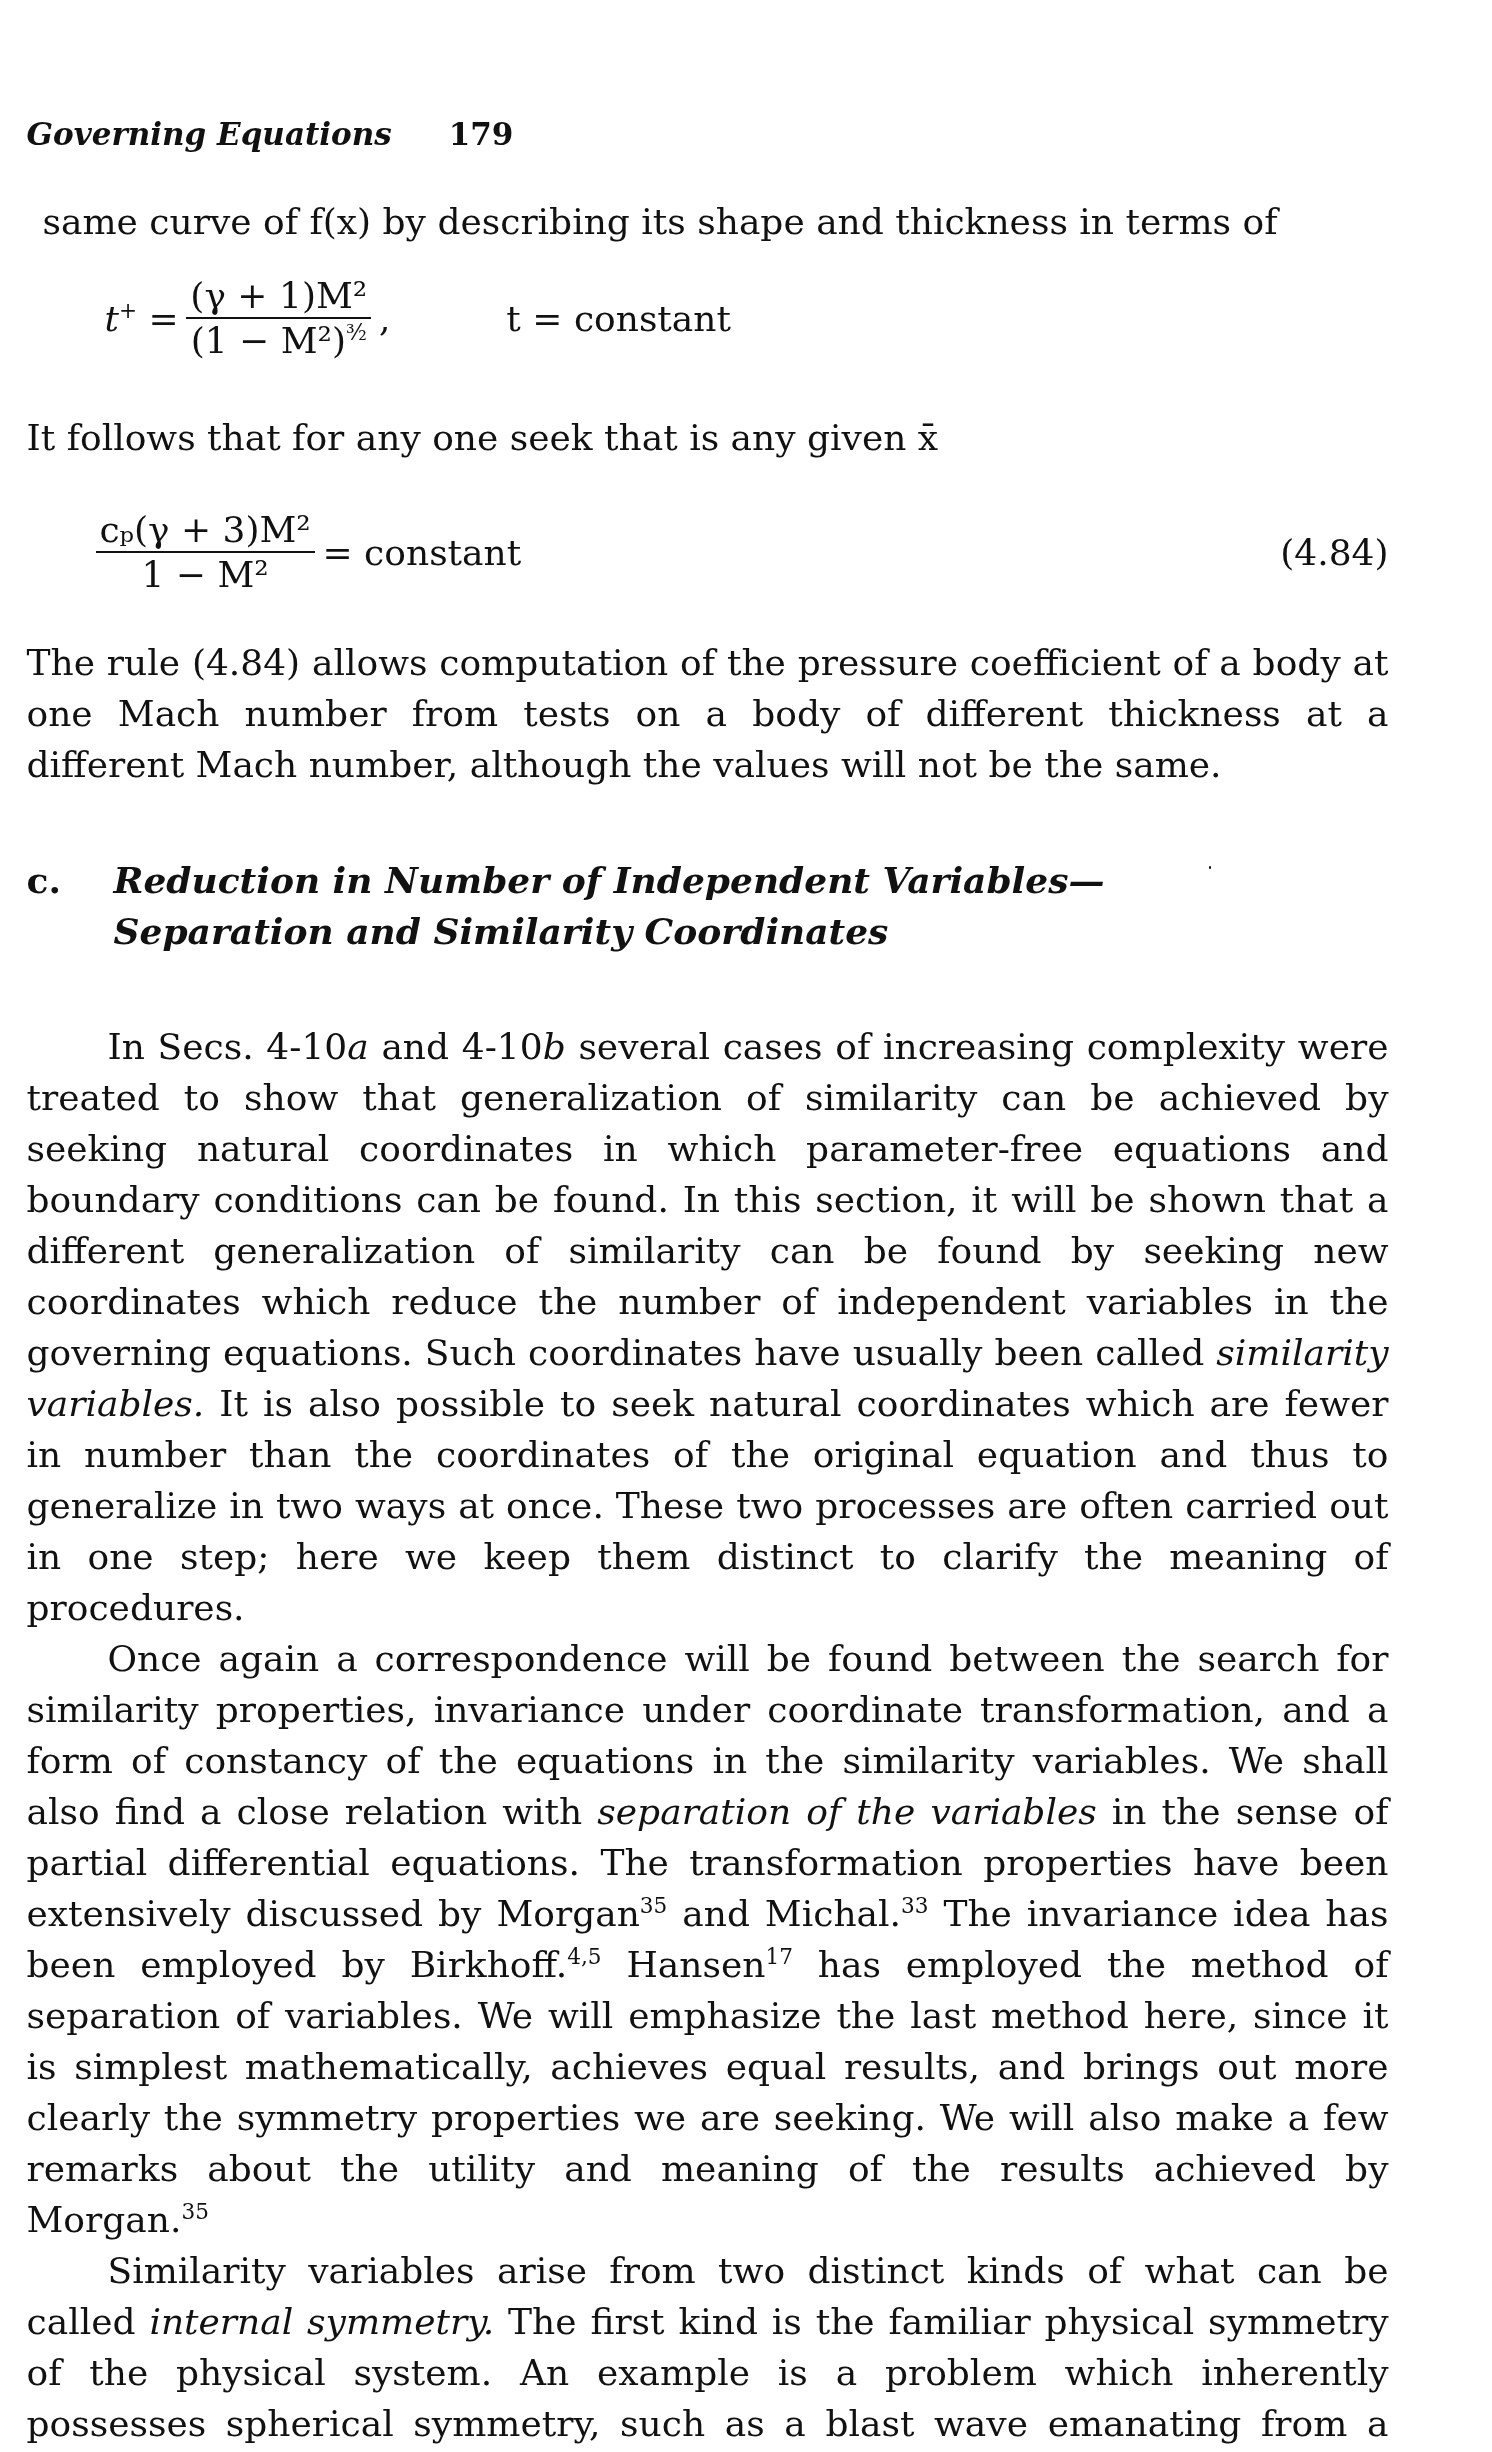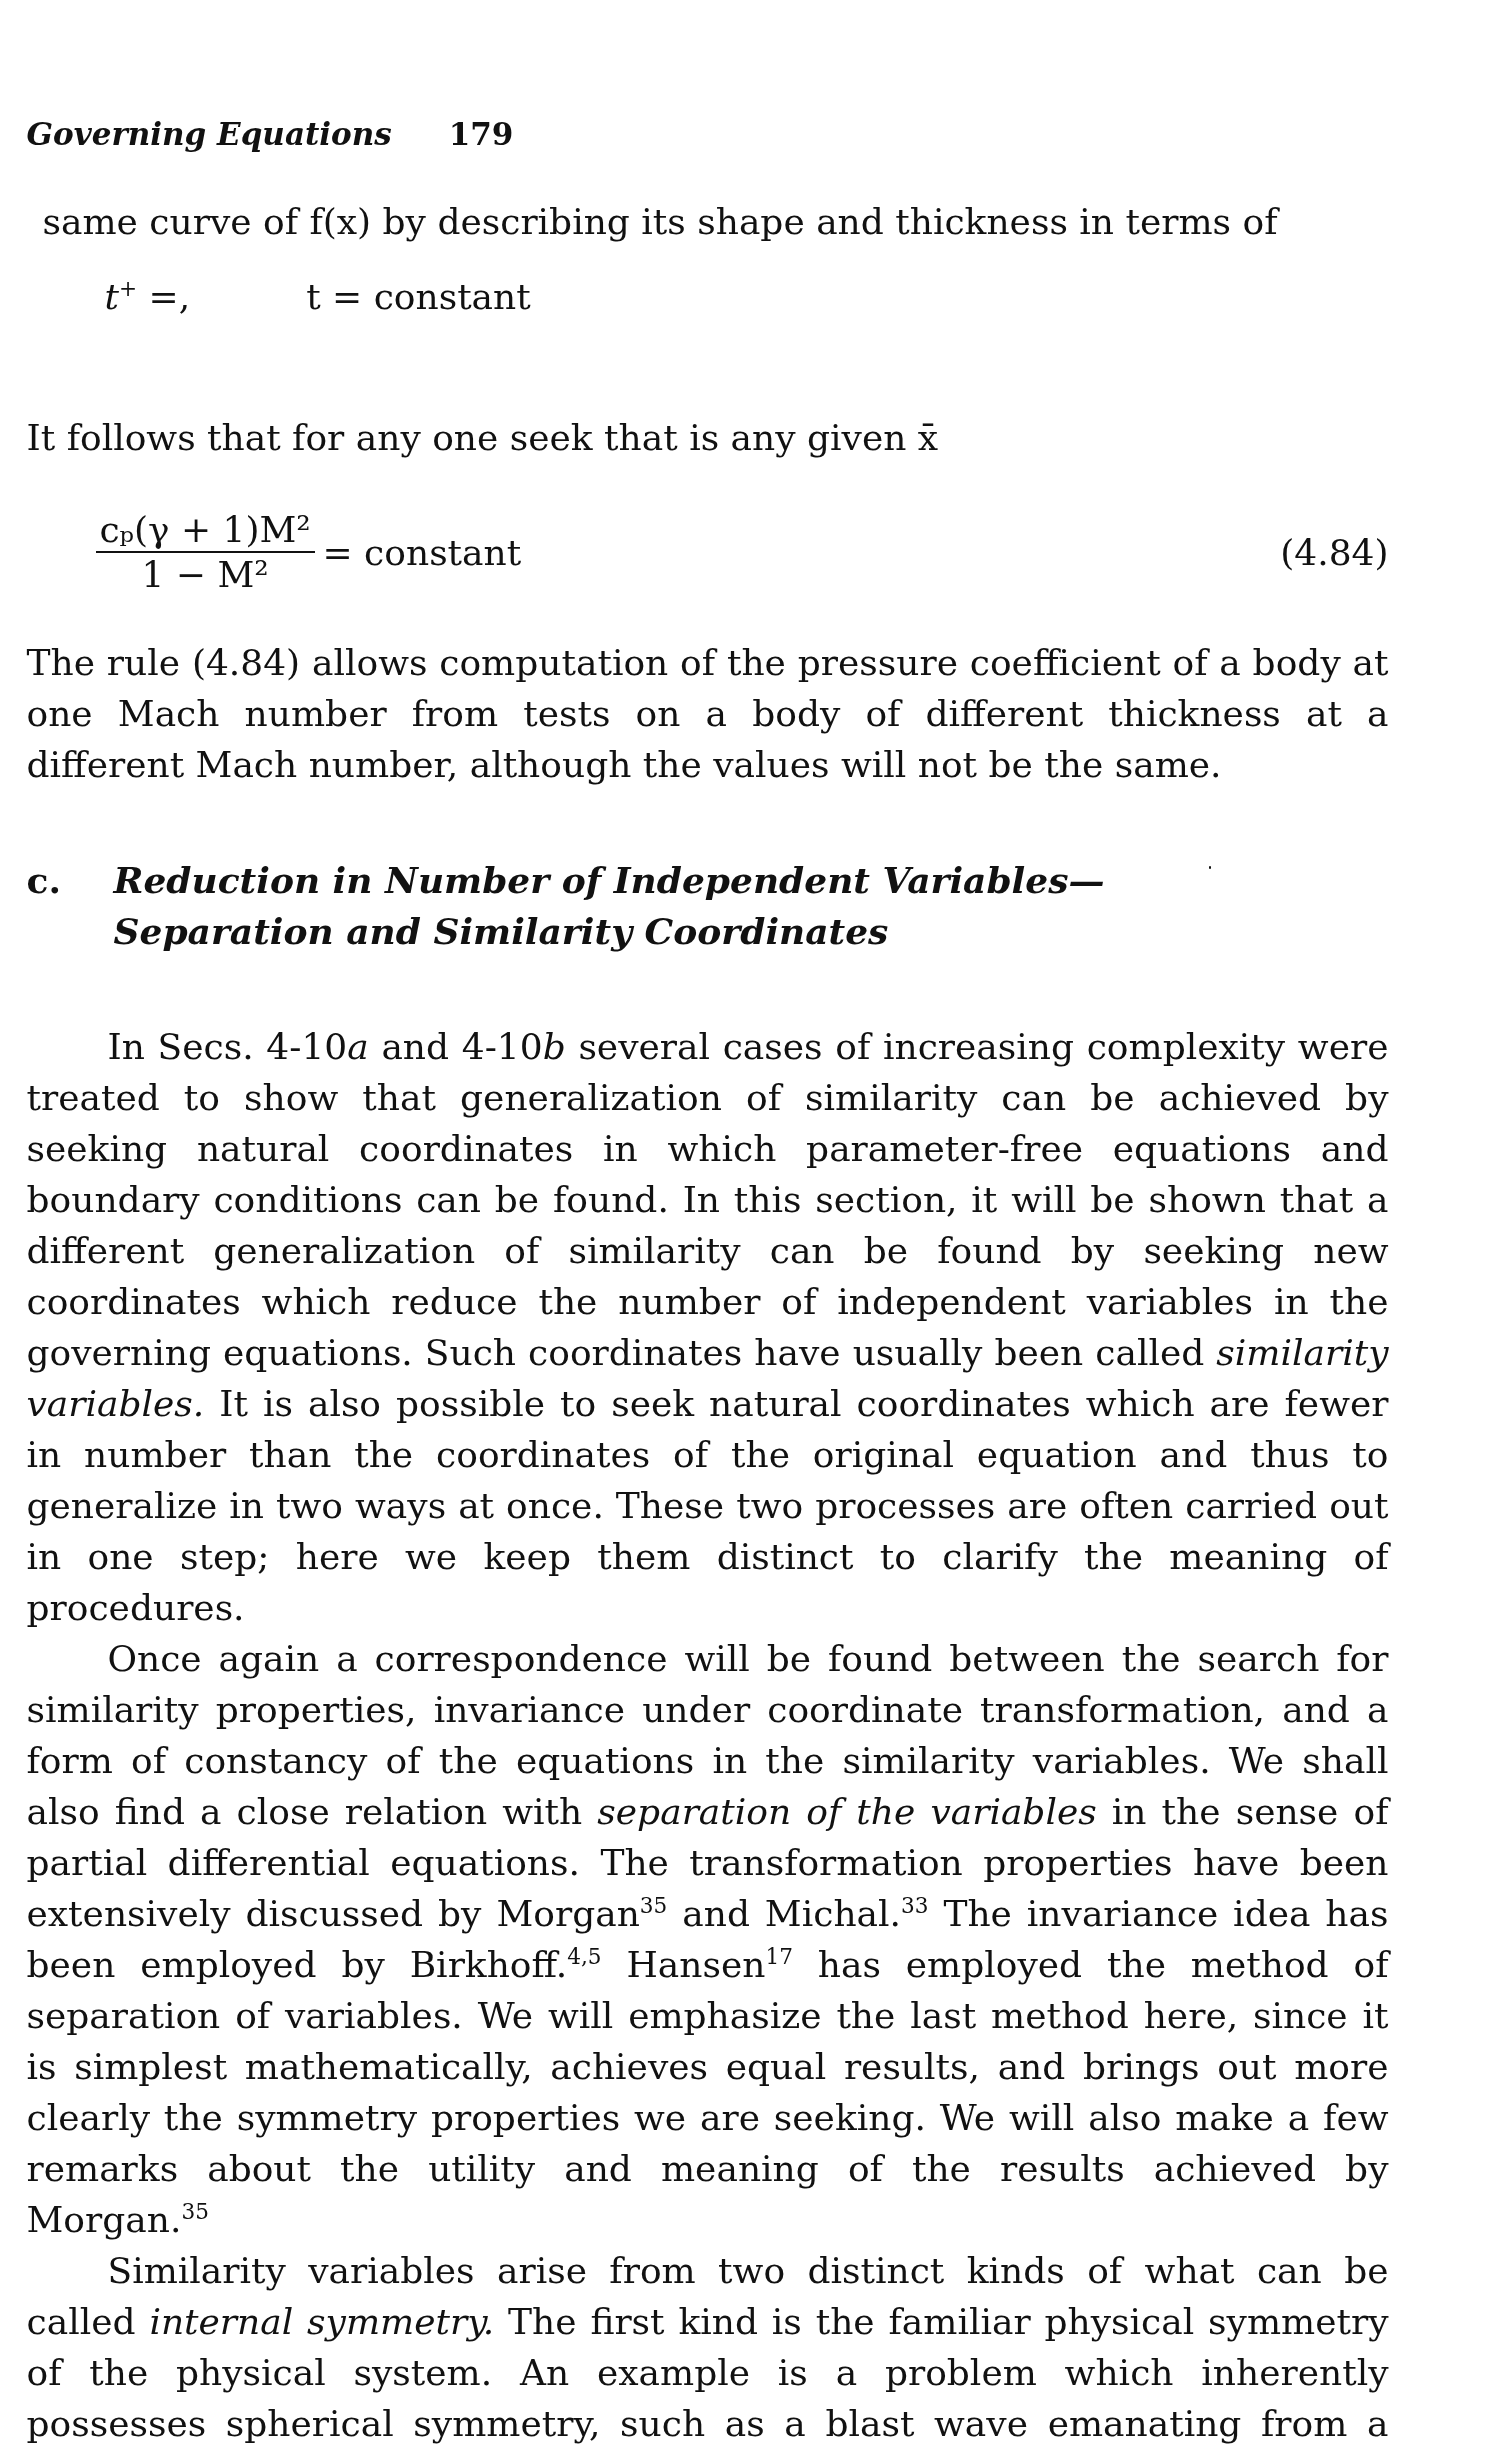--- a/index.html
+++ b/index.html
@@ -37,29 +37,33 @@
 
   <div class="running-head">
     <span class="title">Governing Equations</span><span class="num">179</span>
   </div>
 
   <p class="body-text p1">same curve of f(x) by describing its shape and thickness in terms of</p>
 
   <div class="eq eq1">
     <span class="lhs it"><span>t</span><span class="sup">+</span></span>
     <span>&nbsp;=</span>
+    <span class="frac">
+      <span class="num">(γ + 1)M²</span>
+      <span class="den"><span>(1 − M²)</span><span class="sup">³⁄₂</span></span>
+    </span>
     <span>,</span>
     <span class="rhs">t = constant</span>
   </div>
 
   <p class="body-text p2">It follows that for any one seek that is any given x̄</p>
 
   <div class="eq eq2">
     <span class="lhs frac">
-      <span class="num">cₚ(γ + 1)M²</span>
+      <span class="num">cₚ(γ + 3)M²</span>
       <span class="den">1 − M²</span>
     </span>
     <span>= constant</span>
     <span class="eqnum">(4.84)</span>
   </div>
 
   <p class="body-text p3">The rule (4.84) allows computation of the pressure coefficient of a body at one Mach number from tests on a body of different thickness at a different Mach number, although the values will not be the same.</p>
 
   <div class="section-heading">
     <span class="letter">c.</span>

